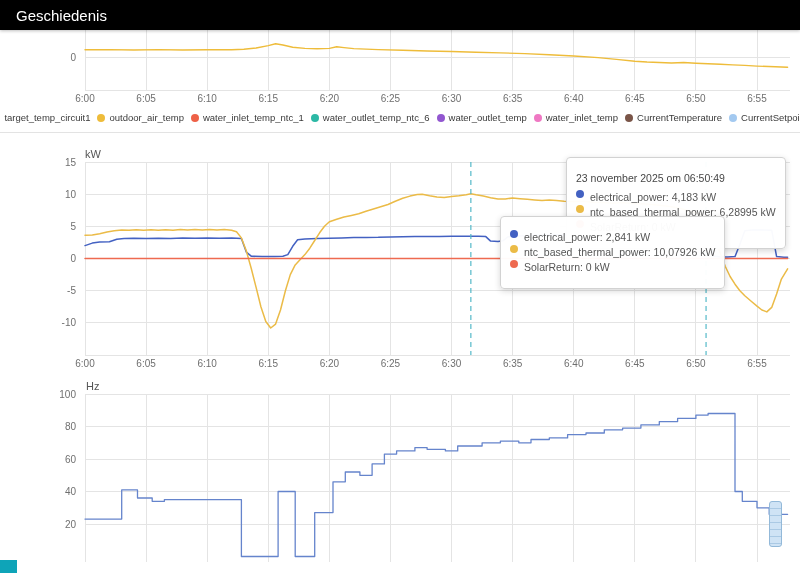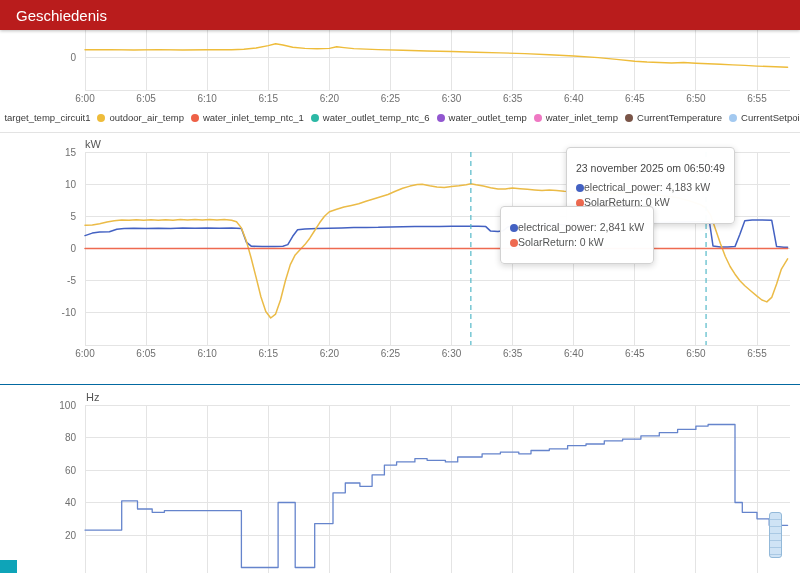--- a/index.html
+++ b/index.html
@@ -1,44 +1,44 @@
 <!DOCTYPE html>
 <html><head>
 <meta charset="utf-8">
 <style>
   html,body{margin:0;padding:0}
   body{width:800px;height:573px;overflow:hidden;background:#fff;font-family:"Liberation Sans",sans-serif;position:relative}
   .header{position:absolute;top:0;left:0;right:0;height:30px;background:#0ea4b8;color:#fff;display:flex;align-items:center;padding-left:16px;box-sizing:border-box;font-size:15px;font-weight:500;box-shadow:0 1px 3px rgba(0,0,0,.25);z-index:10}
   .chart-block{position:absolute;left:0;width:800px;background:#fff}
   #block-temp{top:30px;height:103px;border-bottom:1px solid #e3e3e3;box-sizing:border-box}
-  #block-power{top:133px;height:252px;border-bottom:1px solid #0369a1;box-sizing:border-box}
-  #block-freq{top:385px;height:188px}
+  #block-power{top:143px;height:252px;border-bottom:1px solid #0369a1;box-sizing:border-box}
+  #block-freq{top:374px;height:188px}
   svg{display:block}
   svg text{font-family:"Liberation Sans",sans-serif;font-size:10px;fill:#6f6f6f}
   svg text.unit{font-size:11px;fill:#555}
   .legend{position:absolute;left:0;right:0;display:flex;justify-content:center;align-items:center;gap:7px;flex-wrap:nowrap}
   #legend-temp_chart{top:82px}
   #legend-power_chart{top:233px}
   .legend-item{display:flex;align-items:center;gap:4px;font-size:9.5px;color:#3a3a3a;white-space:nowrap}
   #legend-power_chart .legend-item{font-size:10px}
   .legend-dot{width:8px;height:8px;border-radius:50%;flex:0 0 auto}
   .tooltip{position:absolute;background:rgba(255,255,255,.97);border:1px solid #d2d2d2;border-radius:4px;box-shadow:0 2px 6px rgba(0,0,0,.16);padding:13px 9px;font-size:10.5px;color:#555;z-index:5;white-space:nowrap;line-height:15px}
   .tt-title{color:#464646;margin-bottom:4px}
-  .tt-row{display:flex;align-items:center;gap:0}
+  .tt-row{display:flex;gap:6px}
   .tt-dot{width:8px;height:8px;border-radius:50%;display:inline-block;flex:0 0 auto}
   #tt-0{left:566px;top:14px}
   #tt-1{left:500px;top:73px}
   .scroll-thumb{position:absolute;left:769px;top:127px;width:13px;height:46px;background:#cfe3f5;border:1px solid #93b9d9;border-radius:3px;box-sizing:border-box;
     background-image:repeating-linear-gradient(to bottom,transparent 0 6px,#aac9e4 6px 7px)}
   .footer-bar{position:absolute;left:0;top:560px;width:17px;height:13px;background:#0ea4b8}
 </style>
 </head>
 <body>
 
-<div class="header" style="background: #b91c1c;">
+<div class="header" style="background: #000000;">
   <span>Geschiedenis</span>
 </div>
 
 <div class="chart-block" id="block-temp">
   <svg id="svg-temp" width="800" height="103">
       <g shape-rendering="crispEdges">
         <line x1="85" x2="85" y1="0" y2="60" stroke="#e4e4e4" stroke-width="1"></line>
         <line x1="146.09185441941074" x2="146.09185441941074" y1="0" y2="60" stroke="#e4e4e4" stroke-width="1"></line>
         <line x1="207.18370883882147" x2="207.18370883882147" y1="0" y2="60" stroke="#e4e4e4" stroke-width="1"></line>
         <line x1="268.2755632582322" x2="268.2755632582322" y1="0" y2="60" stroke="#e4e4e4" stroke-width="1"></line>
@@ -153,29 +153,37 @@
       <line x1="706.0597920277296" x2="706.0597920277296" y1="19" y2="212" stroke="#55b9c9" stroke-width="1.2" stroke-dasharray="5 4"></line>
     </svg>
 
   <div class="tooltip" id="tt-0">
     <div class="tt-title">23 november 2025 om 06:50:49</div>
     <div class="tt-row">
       <span class="tt-dot" style="background: rgb(67, 97, 194);"></span>
       <span>electrical_power: 4,183 kW</span>
     </div>
     <div class="tt-row">
+      <span class="tt-dot" style="background: rgb(235, 187, 71);"></span>
+      <span>ntc_based_thermal_power: 6,28995 kW</span>
+    </div>
+    <div class="tt-row">
       <span class="tt-dot" style="background: rgb(238, 106, 80);"></span>
       <span>SolarReturn: 0 kW</span>
     </div>
   </div>
 
   <div class="tooltip" id="tt-1">
     <div class="tt-row">
       <span class="tt-dot" style="background: rgb(67, 97, 194);"></span>
       <span>electrical_power: 2,841 kW</span>
+    </div>
+    <div class="tt-row">
+      <span class="tt-dot" style="background: rgb(235, 187, 71);"></span>
+      <span>ntc_based_thermal_power: 10,07926 kW</span>
     </div>
     <div class="tt-row">
       <span class="tt-dot" style="background: rgb(238, 106, 80);"></span>
       <span>SolarReturn: 0 kW</span>
     </div>
   </div>
 </div>
 
 <div class="chart-block" id="block-freq">
   <svg id="svg-freq" width="800" height="188">

